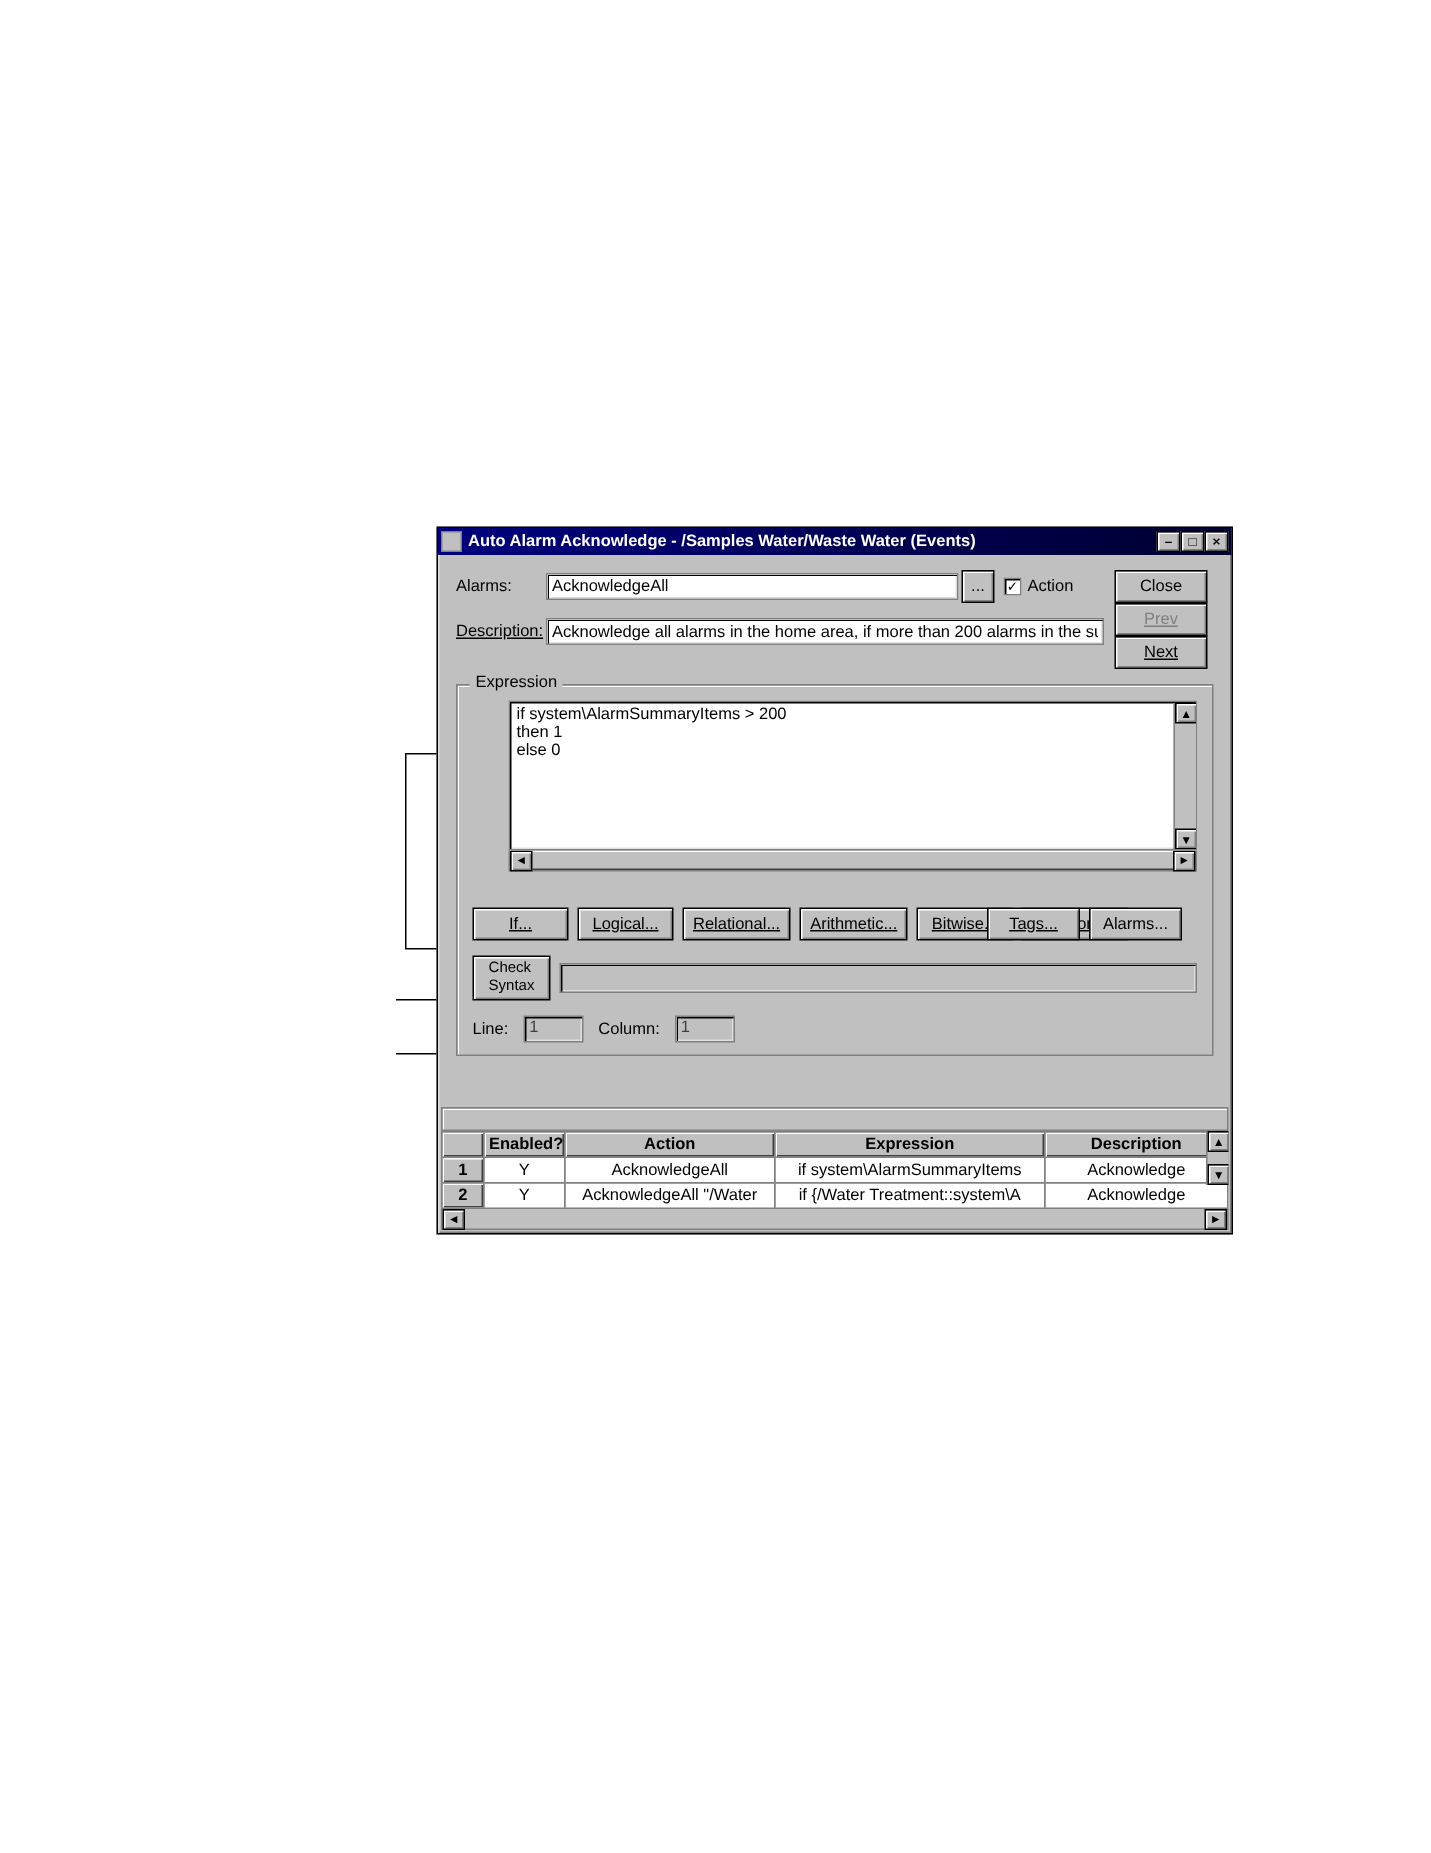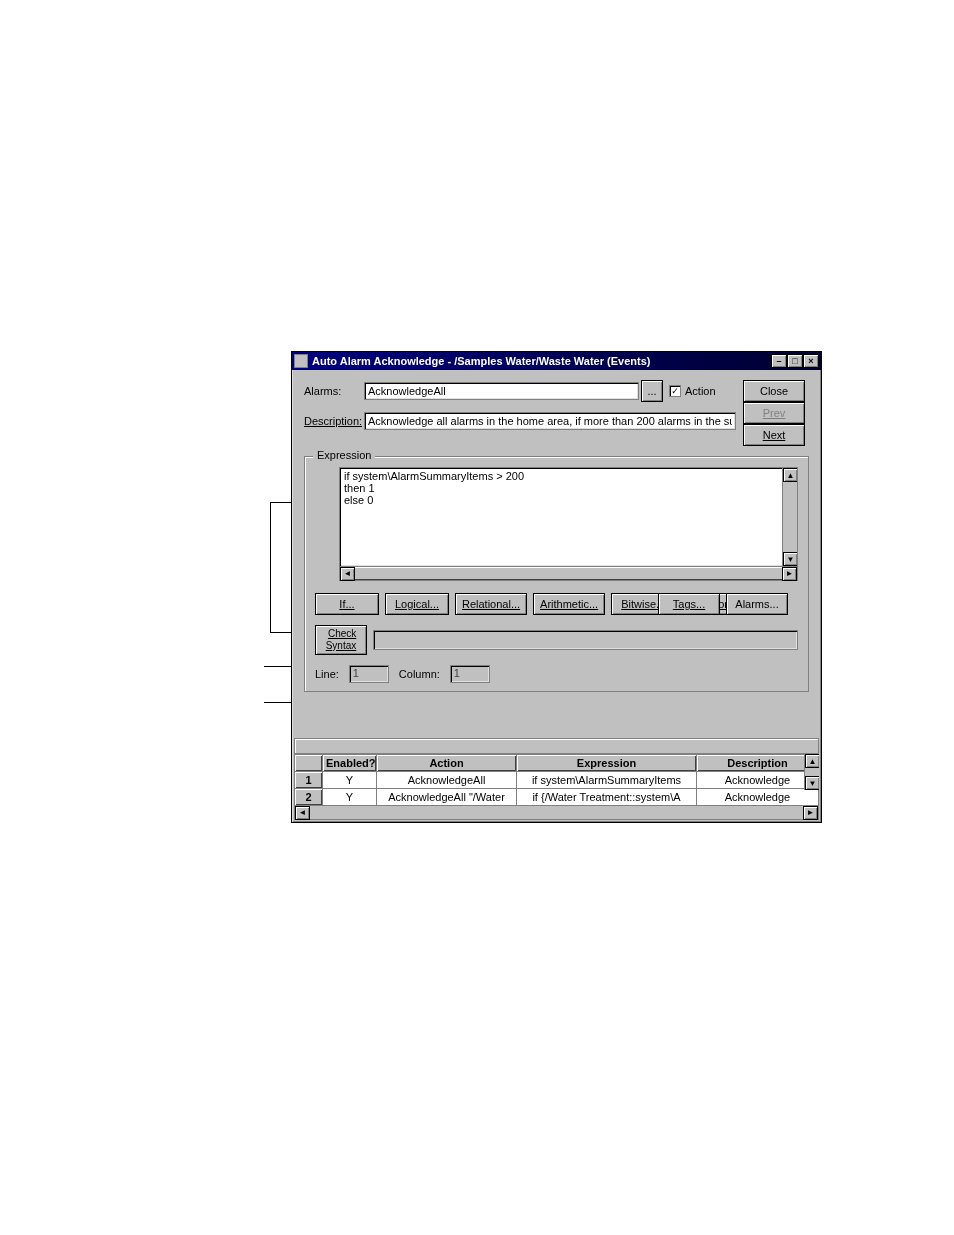--- a/index.html
+++ b/index.html
@@ -148,26 +148,26 @@
   }
   .sb-btn {
     width: 15px; height: 14px;
     background: #c0c0c0;
     border: 1px solid #000;
     box-shadow: inset 1px 1px 0 #fff, inset -1px -1px 0 #808080;
     display:flex; align-items:center; justify-content:center;
     font-size: 8px; color: #000;
   }
 
-  .op-row { display: flex; gap: 6px; margin-top: 12px; }
+  .op-row { display: flex; gap: 6px; margin-top: 24px; }
   .op-row .btn { min-width: 64px; }
   .op-right { position: absolute; right: 10px; display:flex; flex-direction:row; gap:6px; }
 
   .check-row { display:flex; align-items:center; gap:6px; margin-top:10px; }
-  .check-row .btn { min-width: 52px; height: 30px; line-height: 12px; text-align:right;text-decoration:underline; }
+  .check-row .btn { min-width: 52px; height: 30px; line-height: 12px; text-align:left; }
   .syntax-box {
     flex: 1;
     height: 20px;
     background: #c0c0c0;
     border: 1px solid #808080;
     box-shadow: inset 1px 1px 0 #000, inset -1px -1px 0 #dfdfdf;
   }
 
   .line-row { margin-top: 10px; display:flex; align-items:center; gap:10px; }
   .ro-input {

